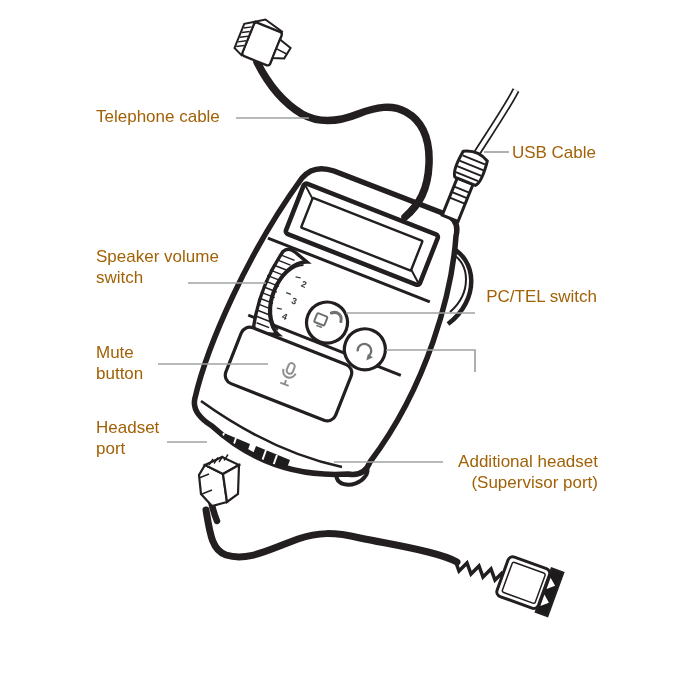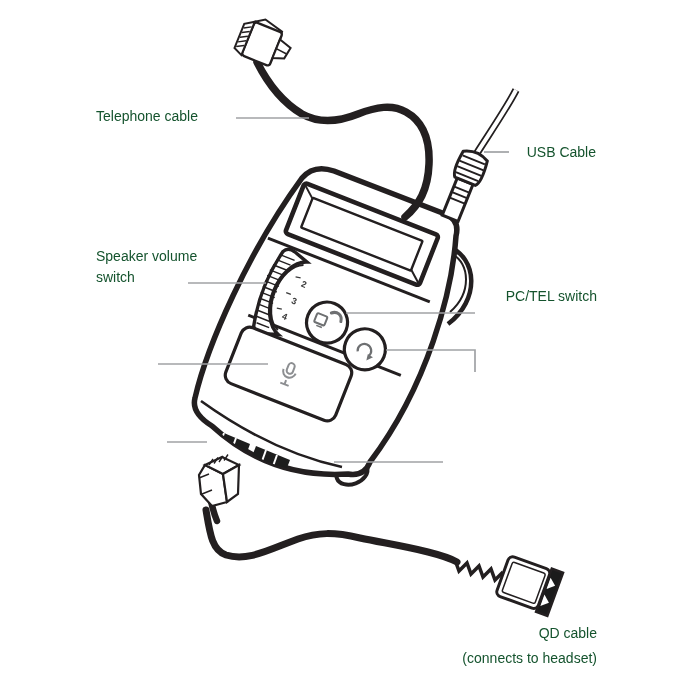--- a/index.html
+++ b/index.html
@@ -2,21 +2,21 @@
 <html><head>
 <meta charset="utf-8">
 <style>
   html,body{margin:0;padding:0;background:#ffffff;}
   #stage{
     position:relative;width:700px;height:700px;background:#ffffff;overflow:hidden;
     font-family:"Liberation Sans",sans-serif;
   }
   #art{position:absolute;left:0;top:0;}
   .lbl{
-    position:absolute;color:#14532d;font-size:14px;line-height:21px;
+    position:absolute;color:#a16207;font-size:17px;line-height:21px;
     white-space:nowrap;letter-spacing:0;
   }
   .lbl.right{text-align:right;}
   .lbl.qd{line-height:25px;}
   .lbl span{display:block;}
 </style>
 </head>
 <body>
 
 <div id="stage">
@@ -200,26 +200,34 @@
 
 <div class="lbl right" style="right:104px;top:142px;margin-left:9px;">
   <span>USB Cable</span>
 </div>
 
 <div class="lbl" style="left:96px;top:246px;">
   <span>Speaker volume</span>
   <span>switch</span>
 </div>
 
-
+<div class="lbl" style="left:96px;top:342px;">
+  <span>Mute</span>
+  <span>button</span>
+</div>
+
+<div class="lbl" style="left:96px;top:417px;">
+  <span>Headset</span>
+  <span>port</span>
+</div>
 
 <div class="lbl right" style="right:103px;top:286px;">
   <span>PC/TEL switch</span>
 </div>
 
 
-
-<div class="lbl right qd" style="right:103px;top:621px;">
-  <span>QD cable</span>
-  <span>(connects to headset)</span>
-</div>
+<div class="lbl right" style="right:102px;top:451px;">
+  <span>Additional headset</span>
+  <span>(Supervisor port)</span>
+</div>
+
 
 </div>
 
 </body></html>

